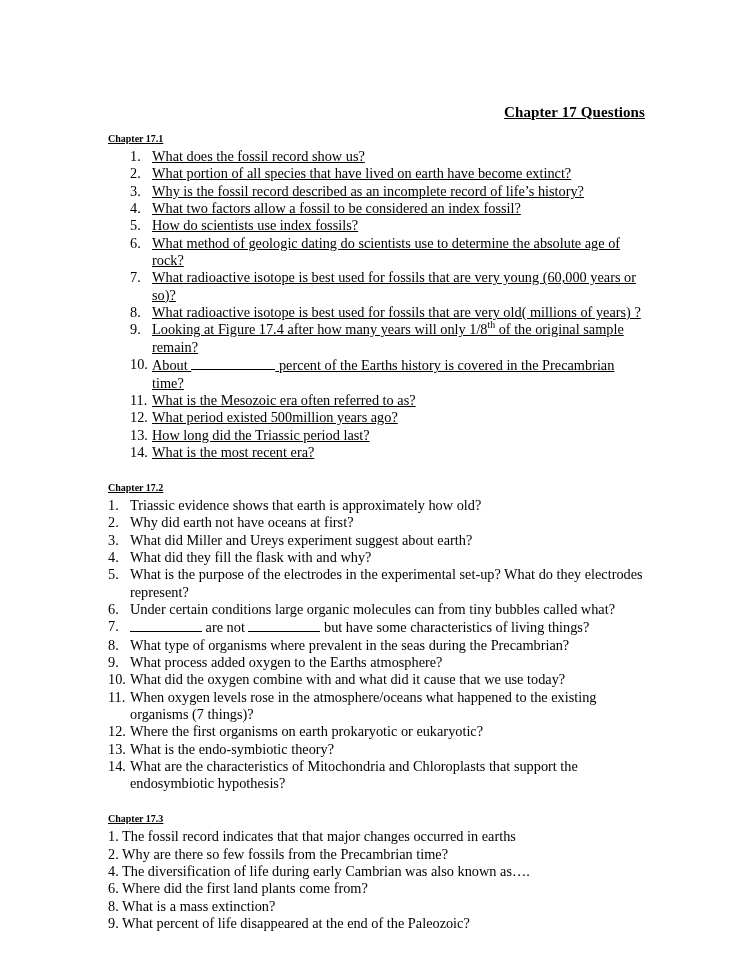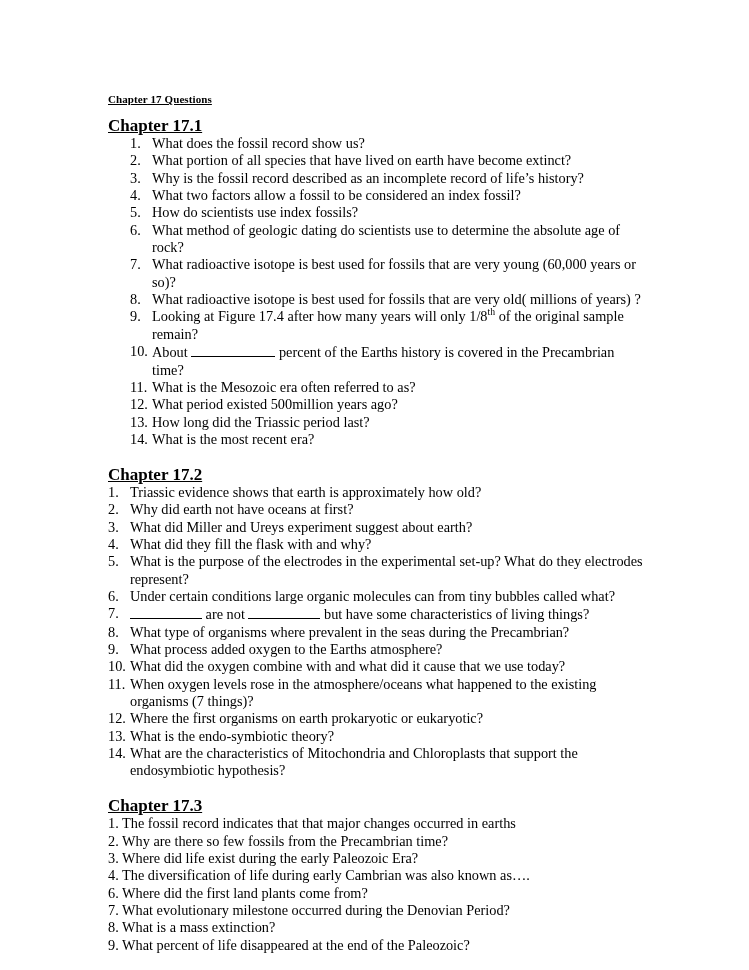--- a/index.html
+++ b/index.html
@@ -15,36 +15,36 @@
     -webkit-font-smoothing: antialiased;
   }
   .page {
     position: relative;
     width: 749px;
     height: 970px;
     box-sizing: border-box;
     padding: 86px 104px 0 108px;
   }
   .doc-title {
-    text-align: left;
+    text-align: right;
     font-weight: bold;
-    font-size: 11px;
+    font-size: 15px;
     line-height: 19px;
-    margin: 4px 0 8px 0;
+    margin: 17px 0 8px 0;
     letter-spacing: 0.1px;
   }
   .doc-title span {
     text-decoration: underline;
   }
   .section {
     margin: 0;
   }
   .section-heading {
     font-weight: bold;
-    font-size: 17px;
+    font-size: 10px;
     line-height: 18px;
     margin: 0;
     padding: 0;
   }
   .section-heading span {
     text-decoration: underline;
   }
   .qlist {
     list-style: none;
     margin: 0;
@@ -61,20 +61,21 @@
     padding-left: 22px;
   }
   .style-indent .qnum {
     width: 22px;
     flex: 0 0 22px;
     text-align: left;
   }
   .style-indent .qtext {
     flex: 1 1 auto;
     max-width: 510px;
+    text-decoration: underline;
   }
   
   .style-hang .qitem {
     padding-left: 0;
   }
   .style-hang .qnum {
     width: 22px;
     flex: 0 0 22px;
     text-align: left;
   }
@@ -241,23 +242,21 @@
             <span class="qtext">What are the characteristics of Mitochondria and Chloroplasts that support the endosymbiotic hypothesis?</span>
           </div>
         </div>
       </div>
       <div class="gap"></div>
       <div class="section">
         <div class="section-heading"><span>Chapter 17.3</span></div>
         <div class="qlist style-plain">
           <div class="qitem"><span class="qnum">1.</span> <span class="qtext">The fossil record indicates that that major changes occurred in earths</span></div>
           <div class="qitem"><span class="qnum">2.</span> <span class="qtext">Why are there so few fossils from the Precambrian time?</span></div>
-          <div class="qitem"><span class="qnum">3.</span> <span class="qtext">Where did life exist during the early Paleozoic Era?</span></div>
           <div class="qitem"><span class="qnum">4.</span> <span class="qtext">The diversification of life during early Cambrian was also known as….</span></div>
           <div class="qitem"><span class="qnum">6.</span> <span class="qtext">Where did the first land plants come from?</span></div>
-          <div class="qitem"><span class="qnum">7.</span> <span class="qtext">What evolutionary milestone occurred during the Denovian Period?</span></div>
           <div class="qitem"><span class="qnum">8.</span> <span class="qtext">What is a mass extinction?</span></div>
           <div class="qitem"><span class="qnum">9.</span> <span class="qtext">What percent of life disappeared at the end of the Paleozoic?</span></div>
         </div>
       </div>
     </div>
 
 </div>
 
 </body></html>

